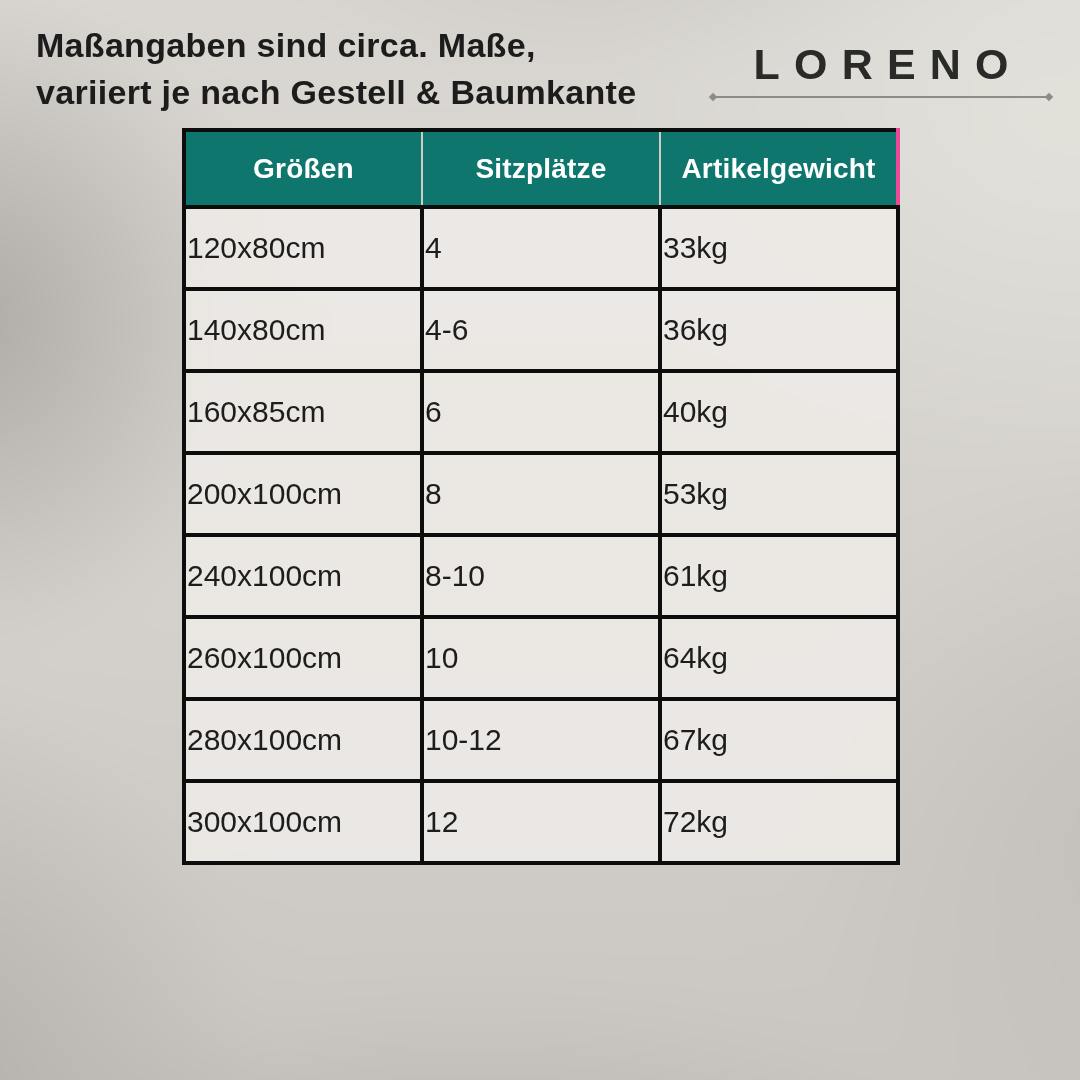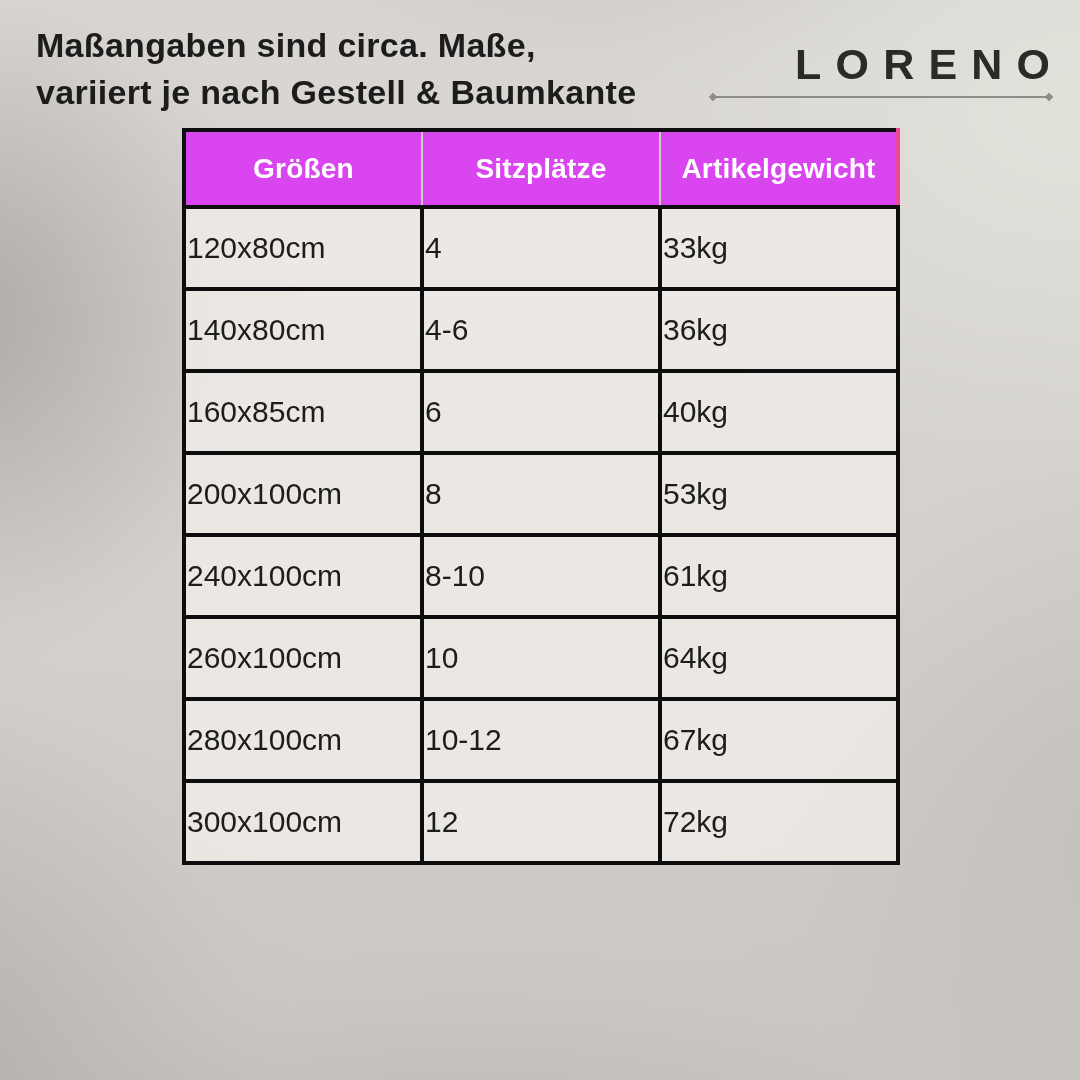--- a/index.html
+++ b/index.html
@@ -36,21 +36,21 @@
     line-height: 47px;
     font-weight: 600;
     color: #1c1c1c;
     letter-spacing: .3px;
   }
   .brand {
     position: absolute;
     top: 40px;
     right: 30px;
     width: 338px;
-    text-align: right;
+    text-align: center;
   }
   .brand-text {
     font-size: 43px;
     font-weight: 600;
     letter-spacing: .33em;
     margin-right: -.33em;
     color: #2a2a29;
     white-space: nowrap;
   }
   .brand-rule {
@@ -74,21 +74,21 @@
     position: absolute;
     left: 182px;
     top: 128px;
     width: 718px;
     border-collapse: collapse;
     table-layout: fixed;
     border: 4px solid #0d0d0d;
   }
   .size-table th {
     height: 71px;
-    background: #d946ef;
+    background: #0f766e;
     color: #ffffff;
     font-size: 28px;
     font-weight: bold;
     text-align: center;
     border-top: 4px solid #0d0d0d;
     border-bottom: 4px solid #0d0d0d;
     border-left: 2px solid #cfccc8;
     border-right: 2px solid #cfccc8;
     letter-spacing: .2px;
   }

